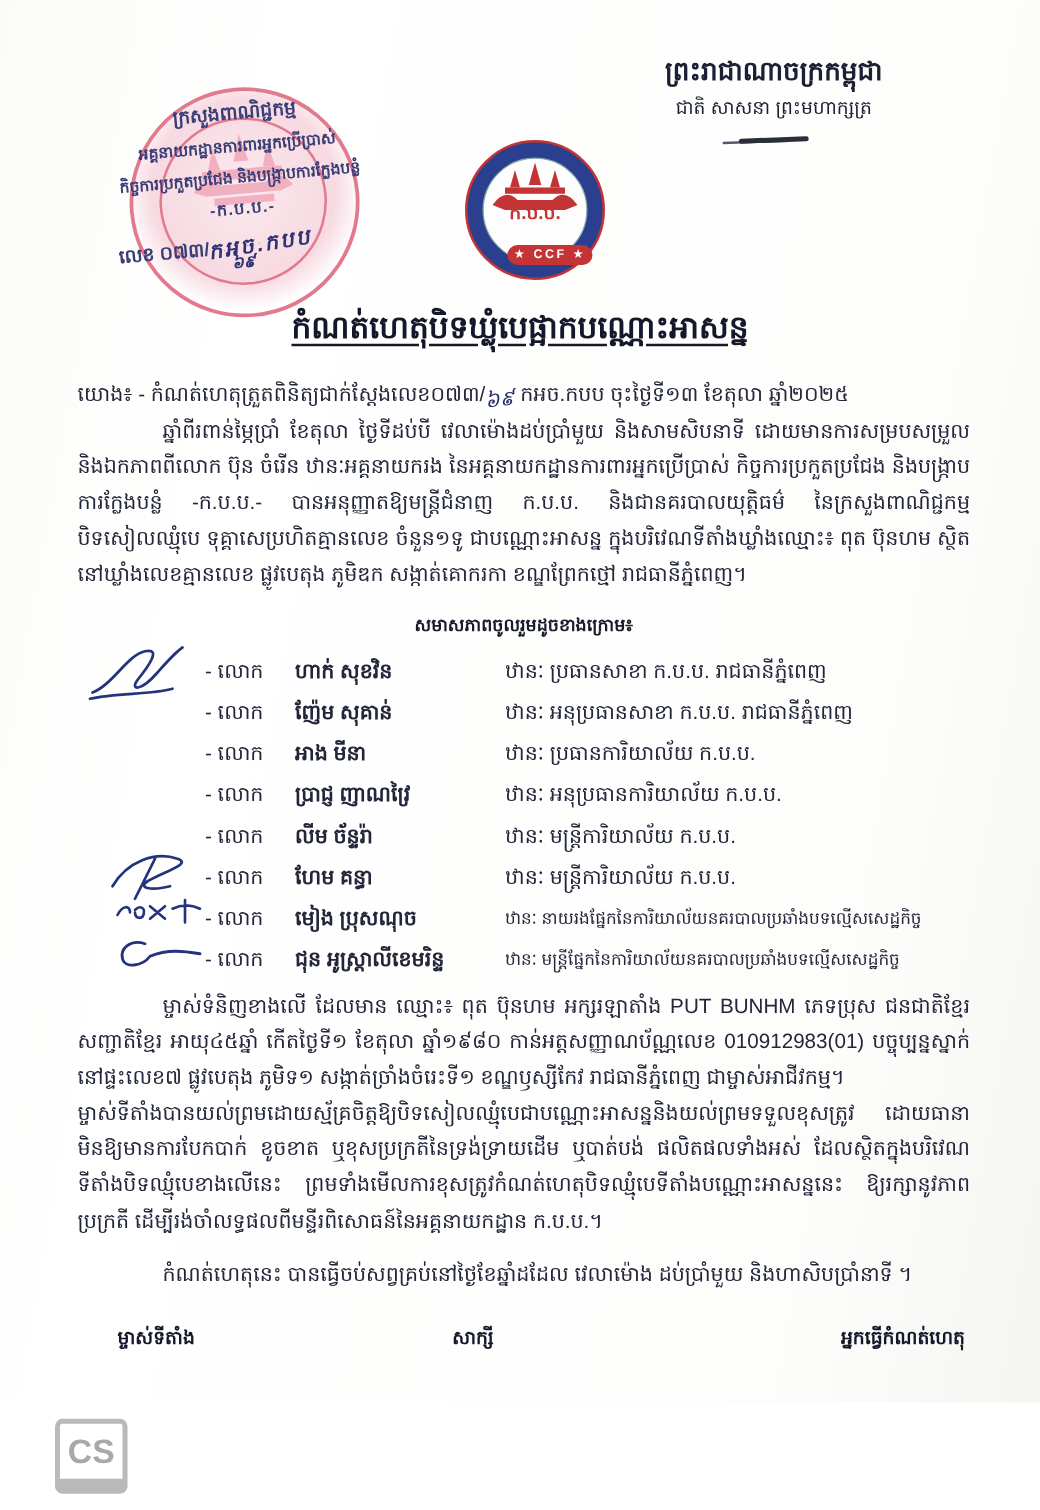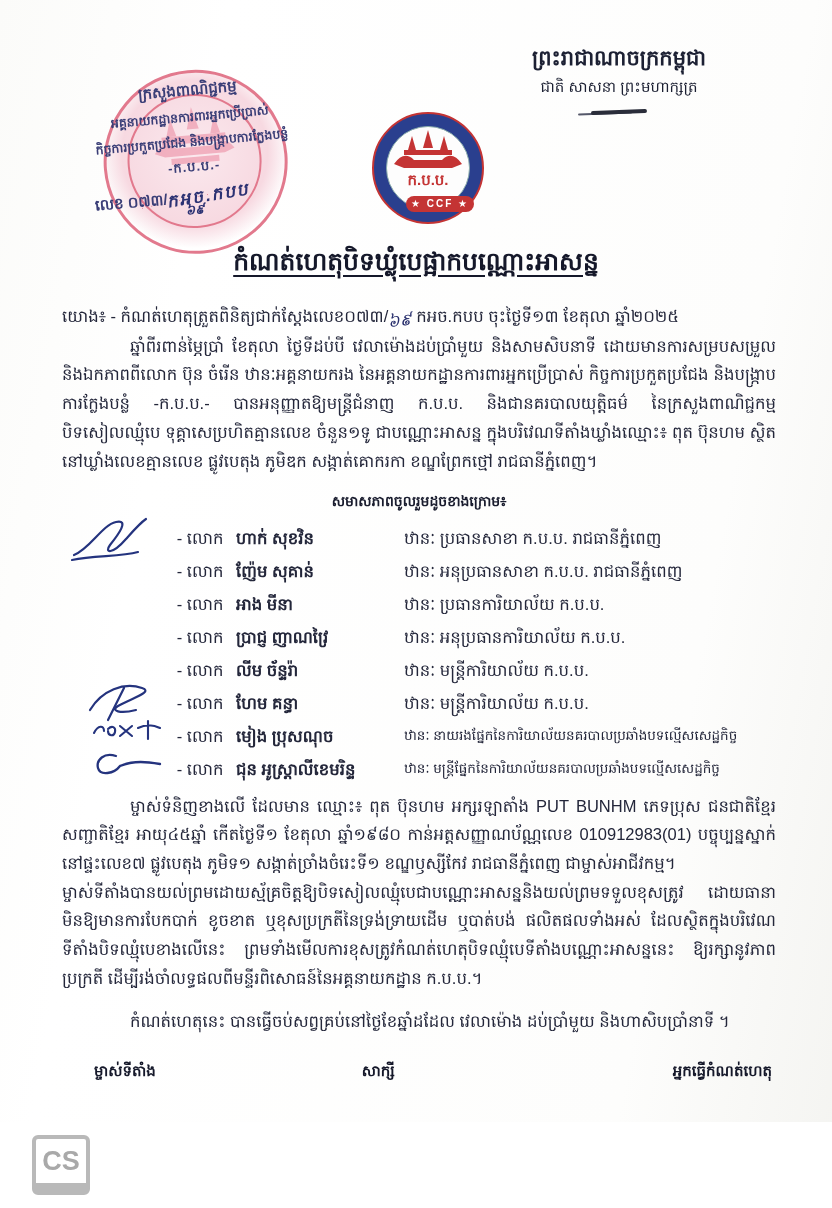--- a/index.html
+++ b/index.html
@@ -59,21 +59,21 @@
   .logo{position:absolute;left:372px;top:112px;width:112px;height:112px;}
   .logo .ring{
     position:absolute;inset:0;border-radius:50%;
     background:#2a3f8e;border:2px solid #c43434;box-sizing:border-box;
   }
   .logo .white{
     position:absolute;left:14px;top:14px;width:84px;height:84px;border-radius:50%;
     background:#fdfdfd;border:1px solid #8aa;box-sizing:border-box;
   }
   .logo .abbr{
-    position:absolute;left:0;top:58px;width:112px;text-align:center;
+    position:absolute;left:0;top:48px;width:112px;text-align:center;
     color:#c43434;font-weight:bold;font-size:15px;
   }
   .logo .banner{
     position:absolute;left:22px;top:84px;width:68px;height:16px;border-radius:8px;
     background:#c43434;color:#ffffff;font-size:10px;font-weight:bold;
     text-align:center;line-height:16px;letter-spacing:2px;margin-left:12px;
   }
   .logo svg{position:absolute;left:22px;top:18px;}
   
   .doc-title{
@@ -90,34 +90,34 @@
   .para{text-align:justify;}
   .indent{text-indent:68px;}
   .participants-heading{
     text-align:center;font-weight:bold;font-size:14px;margin:14px 0 8px;color:#191c2e;
   }
   
   .plist{margin-top:4px;}
   .prow{display:flex;align-items:center;min-height:33px;}
   .prow .sig{width:102px;position:relative;height:30px;flex:none;}
   .prow .sig svg{position:absolute;right:0px;top:-8px;}
-  .prow .who{width:72px;flex:none;text-align:center;}
+  .prow .who{width:72px;flex:none;}
   .prow .pname{width:168px;flex:none;font-weight:bold;}
   .prow .prole{flex:1;}
   .prow:nth-child(7) .prole,.prow:nth-child(8) .prole{font-size:13.5px;}
   
   .sign-row{
     display:flex;justify-content:space-between;align-items:baseline;
     padding:0 60px 0 62px;margin-top:26px;
     font-weight:bold;font-size:15px;color:#15182a;margin-left:32px;
   }
   .sign-row .mid{transform:translateX(-36px);}
   
   .cs-bar{position:absolute;left:0;bottom:0;width:832px;height:86px;background:#ffffff;
-    display:flex;align-items:center;padding-left:32px;box-sizing:border-box;}
+    display:flex;align-items:center;padding-left:44px;box-sizing:border-box;}
   .cs-badge{
     width:50px;height:44px;border:4px solid #b9b9b9;border-bottom:12px solid #b9b9b9;
     border-radius:6px;background:#ffffff;color:#a9a9a9;font-weight:bold;font-size:27px;
     display:flex;align-items:center;justify-content:center;flex:none;
   }
   .cs-text{margin-left:22px;color:#bcbcbc;font-size:31px;letter-spacing:.5px;}
 </style>
 </head>
 <body>
 

